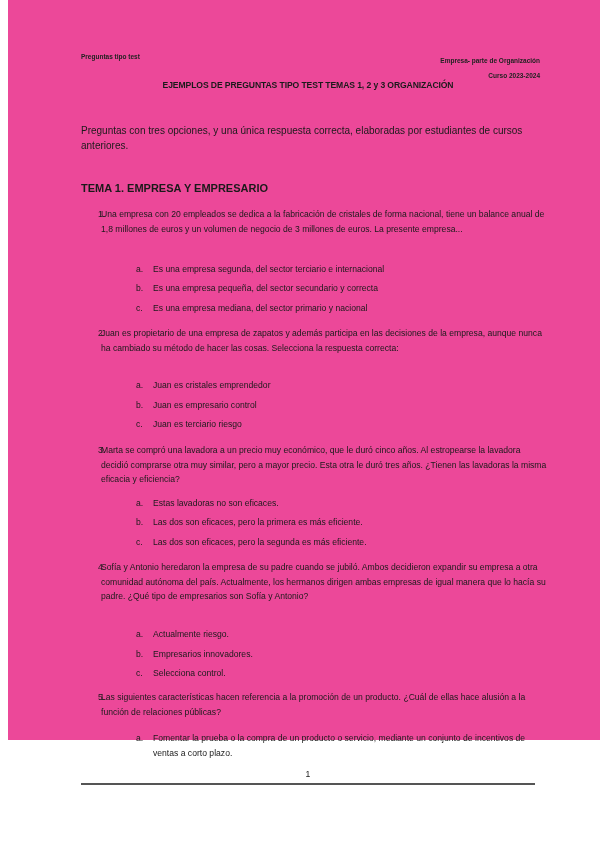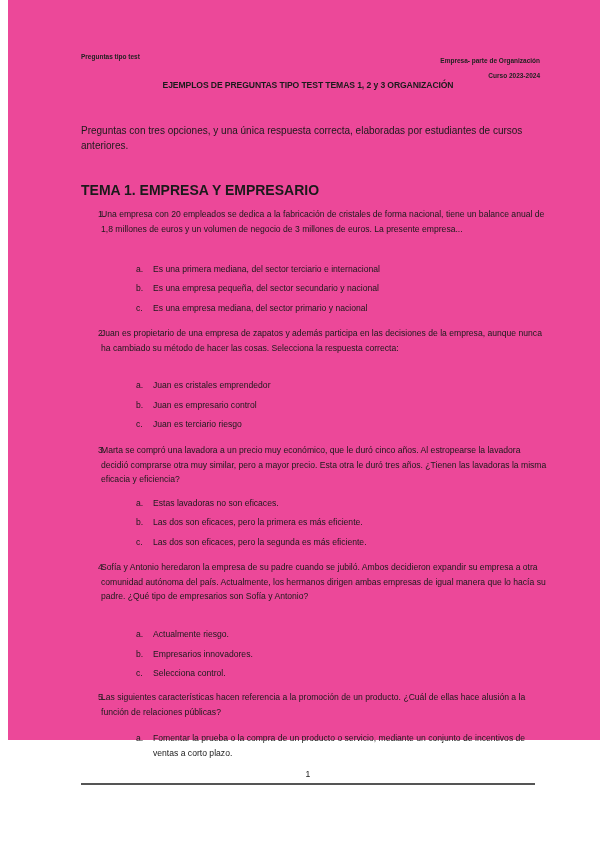--- a/index.html
+++ b/index.html
@@ -3,21 +3,21 @@
 <meta charset="utf-8">
 <style>
   html, body { margin:0; padding:0; background:#ffffff; }
   body { width:600px; height:848px; position:relative; overflow:hidden;
          font-family:"Liberation Sans", sans-serif; color:#1a1a1a; }
   .page { position:absolute; left:8px; top:0; width:600px; height:740px; background:#ec4899; }
   .hdr-left { position:absolute; left:73px; top:53px; font-size:6.5px; font-weight:bold; color:#222; }
   .hdr-right { position:absolute; right:68px; top:53px; font-size:6.5px; font-weight:bold; color:#222; text-align:right; line-height:15px; }
   .title { position:absolute; left:0; width:600px; top:80px; text-align:center; font-size:8.6px; font-weight:bold; letter-spacing:-0.1px; }
   .intro { position:absolute; left:73px; top:124px; width:470px; font-size:10px; line-height:14.5px; }
-  .section { position:absolute; left:73px; top:182px; font-size:14px; font-weight:bold; }
+  .section { position:absolute; left:73px; top:182px; font-size:11px; font-weight:bold; }
   .q { position:absolute; left:90px; width:452px; font-size:8.6px; line-height:14.5px; }
   .q .num { position:absolute; left:0; top:0; }
   .q .text { margin-left:3px; }
   .opt { position:absolute; left:128px; width:414px; font-size:8.6px; line-height:14.5px; }
   .opt .lbl { position:absolute; left:0; top:0; }
   .opt .text { margin-left:17px; }
   .pagenum { position:absolute; left:0; width:600px; top:769px; text-align:center; font-size:8.6px; }
   .footer-line { position:absolute; left:73px; width:454px; top:783px; height:2px; background:#555; }
 </style>
 </head>
@@ -33,25 +33,25 @@
   <div class="title">EJEMPLOS DE PREGUNTAS TIPO TEST TEMAS 1, 2 y 3 ORGANIZACIÓN</div>
   <div class="intro">Preguntas con tres opciones, y una única respuesta correcta, elaboradas por estudiantes de cursos anteriores.</div>
   <div class="section">TEMA 1. EMPRESA Y EMPRESARIO</div>
 
   <div class="q" style="top:207px;">
     <span class="num">1.</span>
     <div class="text">Una empresa con 20 empleados se dedica a la fabricación de cristales de forma nacional, tiene un balance anual de 1,8 millones de euros y un volumen de negocio de 3 millones de euros. La presente empresa...</div>
   </div>
   <div class="opt" style="top:262px;">
     <span class="lbl">a.</span>
-    <div class="text">Es una primera mediana, del sector terciario e internacional</div>
+    <div class="text">Es una empresa segunda, del sector terciario e internacional</div>
   </div>
   <div class="opt" style="top:281px;">
     <span class="lbl">b.</span>
-    <div class="text">Es una empresa pequeña, del sector secundario y nacional</div>
+    <div class="text">Es una empresa pequeña, del sector secundario y correcta</div>
   </div>
   <div class="opt" style="top:301px;">
     <span class="lbl">c.</span>
     <div class="text">Es una empresa mediana, del sector primario y nacional</div>
   </div>
 
   <div class="q" style="top:326px;">
     <span class="num">2.</span>
     <div class="text">Juan es propietario de una empresa de zapatos y además participa en las decisiones de la empresa, aunque nunca ha cambiado su método de hacer las cosas. Selecciona la respuesta correcta:</div>
   </div>

